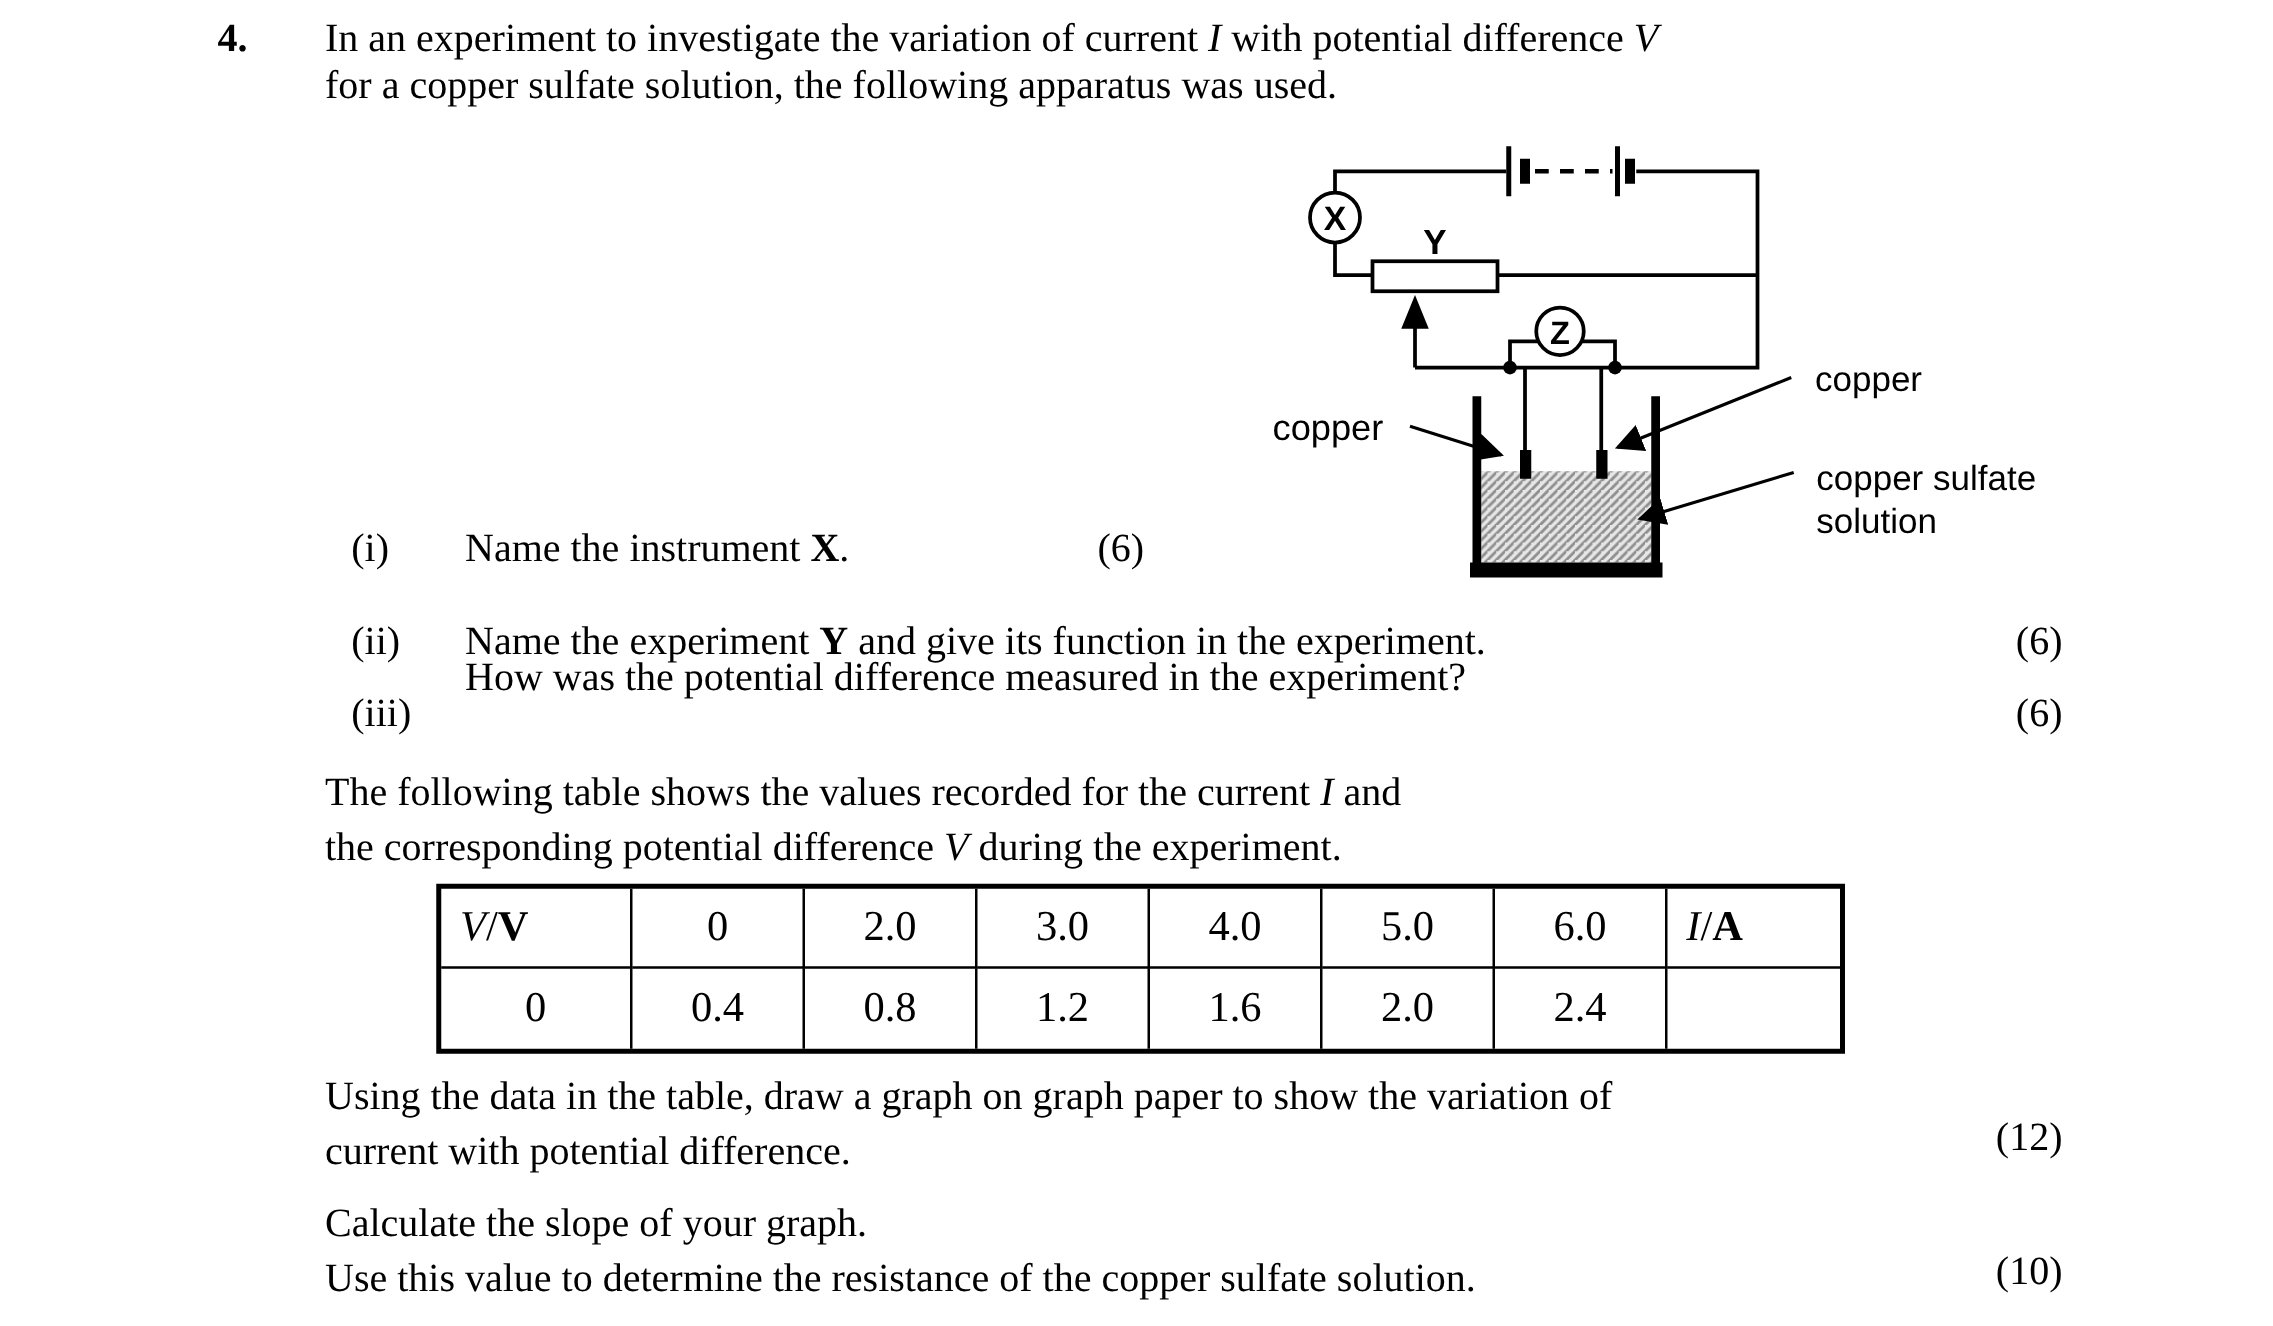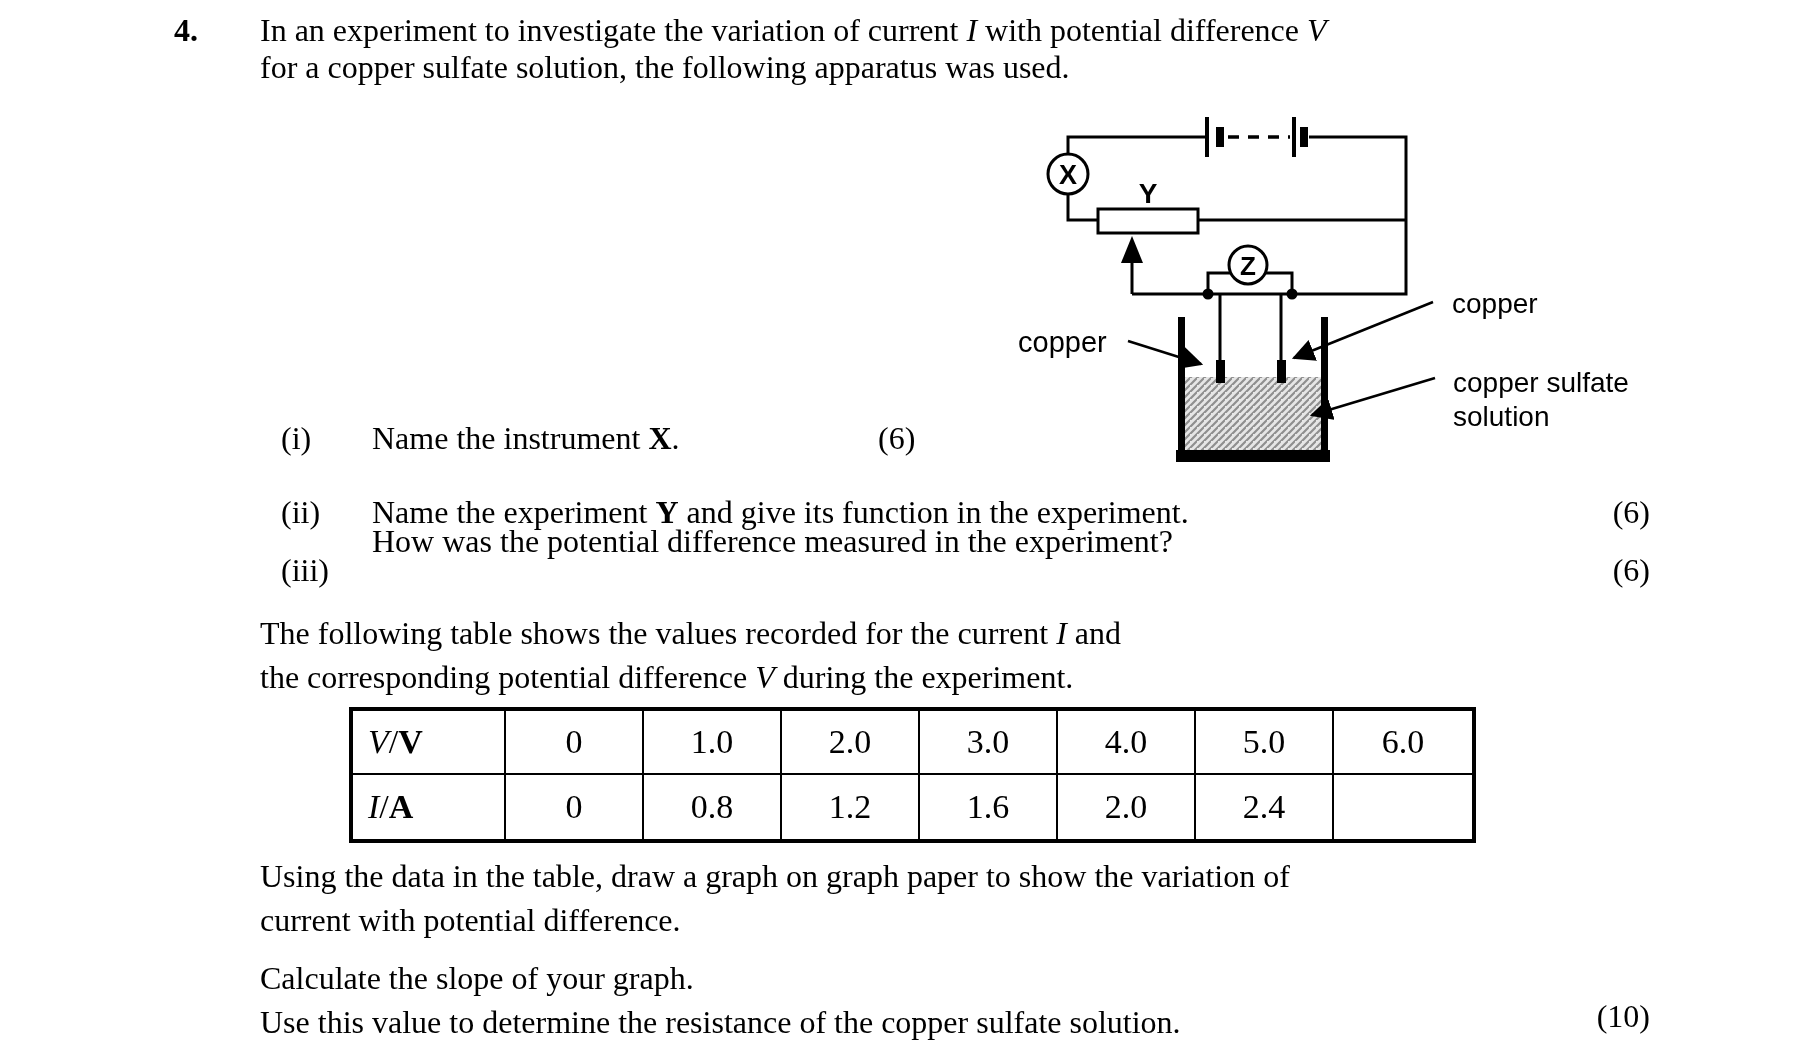--- a/index.html
+++ b/index.html
@@ -120,39 +120,40 @@
   <div class="t" style="left:260px;top:658px;"><span>the corresponding potential difference </span><i>V</i><span> during the experiment.</span></div>
   <div class="t" style="left:260px;top:614px;"><span>The following table shows the values recorded for the current </span><i>I</i><span> and</span></div>
 
   <div class="vtable">
     <div class="cell hcell">
         <i>V</i>
         <span>/</span>
         <b>V</b>
       </div>
     <div class="cell">0</div>
-    <div class="cell">1.0</div>
     <div class="cell">2.0</div>
     <div class="cell">3.0</div>
     <div class="cell">4.0</div>
     <div class="cell">5.0</div>
     <div class="cell">6.0</div>
     <div class="cell hcell">
         <i>I</i>
         <span>/</span>
         <b>A</b>
       </div>
     <div class="cell">0</div>
+    <div class="cell">0.4</div>
     <div class="cell">0.8</div>
     <div class="cell">1.2</div>
     <div class="cell">1.6</div>
     <div class="cell">2.0</div>
     <div class="cell">2.4</div>
   </div>
 
   <div class="t" style="left:260px;top:857px;font-family:Liberation Serif, serif;">Using the data in the table, draw a graph on graph paper to show the variation of</div>
   <div class="t" style="left:260px;top:901px;">current with potential difference.</div>
+  <div class="t marks-right" style="top:890px;">(12)</div>
 
   <div class="t" style="left:260px;top:959px;">Calculate the slope of your graph.</div>
   <div class="t" style="left:260px;top:1003px;">Use this value to determine the resistance of the copper sulfate solution.</div>
   <div class="t marks-right" style="top:997px;">(10)</div>
 
 </div>
 
 </body></html>

